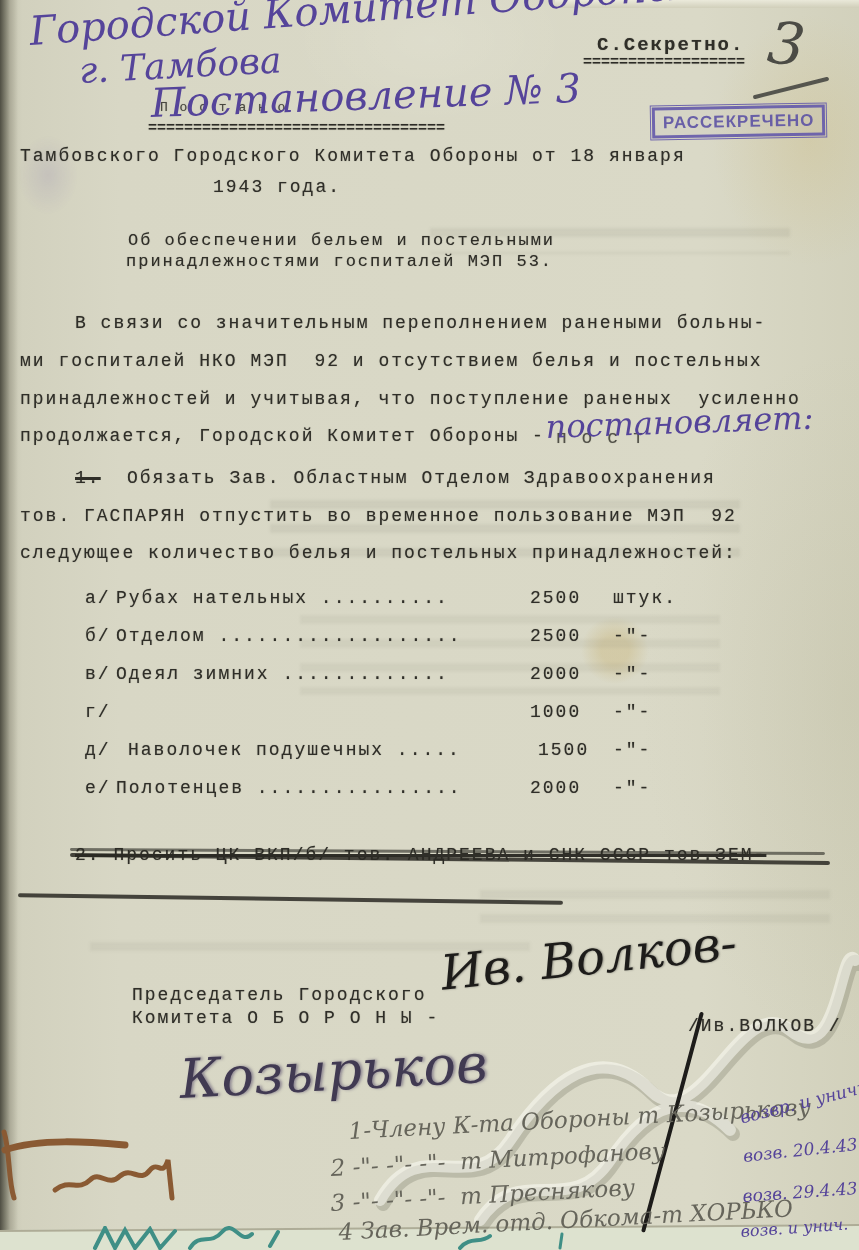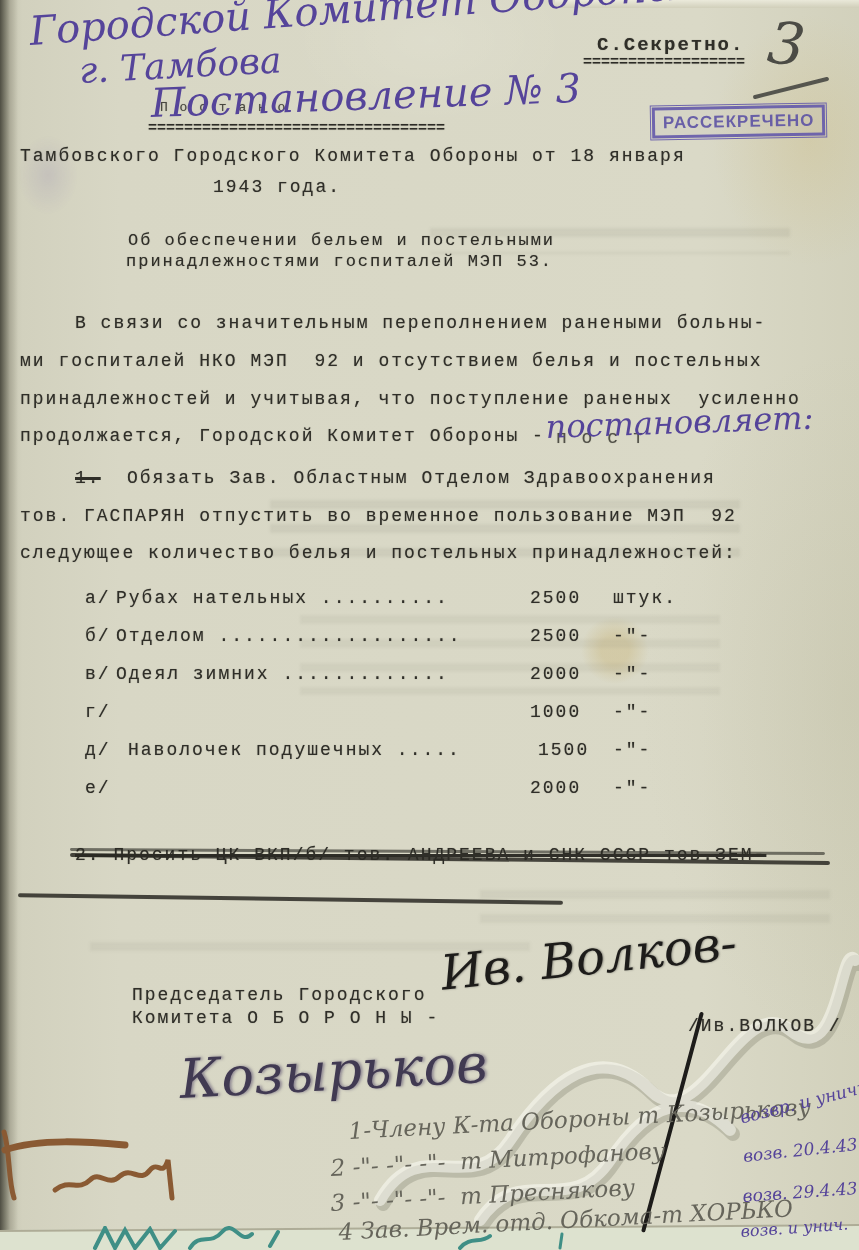--- a/index.html
+++ b/index.html
@@ -111,20 +111,21 @@
   <div class="abs typed" style="left:85px;top:702px;">г/</div>
   <div class="abs typed" style="left:530px;top:702px;">1000</div>
   <div class="abs typed" style="left:613px;top:702px;">-"-</div>
 
   <div class="abs typed" style="left:85px;top:740px;">д/</div>
   <div class="abs typed" style="left:128px;top:740px;">Наволочек подушечных .....</div>
   <div class="abs typed" style="left:530px;top:740px;margin-left:8px;">1500</div>
   <div class="abs typed" style="left:613px;top:740px;">-"-</div>
 
   <div class="abs typed" style="left:85px;top:778px;">е/</div>
+  <div class="abs typed" style="left:116px;top:778px;">Полотенцев ................</div>
   <div class="abs typed" style="left:530px;top:778px;">2000</div>
   <div class="abs typed" style="left:613px;top:778px;">-"-</div>
 
   <div class="abs typed struckline" style="left:75px;top:845px;">2. Просить ЦК ВКП/б/ тов. АНДРЕЕВА и СНК СССР тов.ЗЕМ-</div>
   <div class="strike-bar" style="left:70px;top:857px;width:760px;height:4px;transform:rotate(.6deg);"></div>
   <div class="strike-bar" style="left:70px;top:850px;width:755px;height:3px;transform:rotate(.3deg);opacity:.6;"></div>
   <div class="strike-bar" style="left:18px;top:897px;width:545px;height:4px;transform:rotate(.8deg);"></div>
 
   <div class="abs typed" style="left:132px;top:1008px;">Комитета О Б О Р О Н Ы -</div>
   <div class="abs typed" style="left:132px;top:985px;">Председатель Городского</div>

